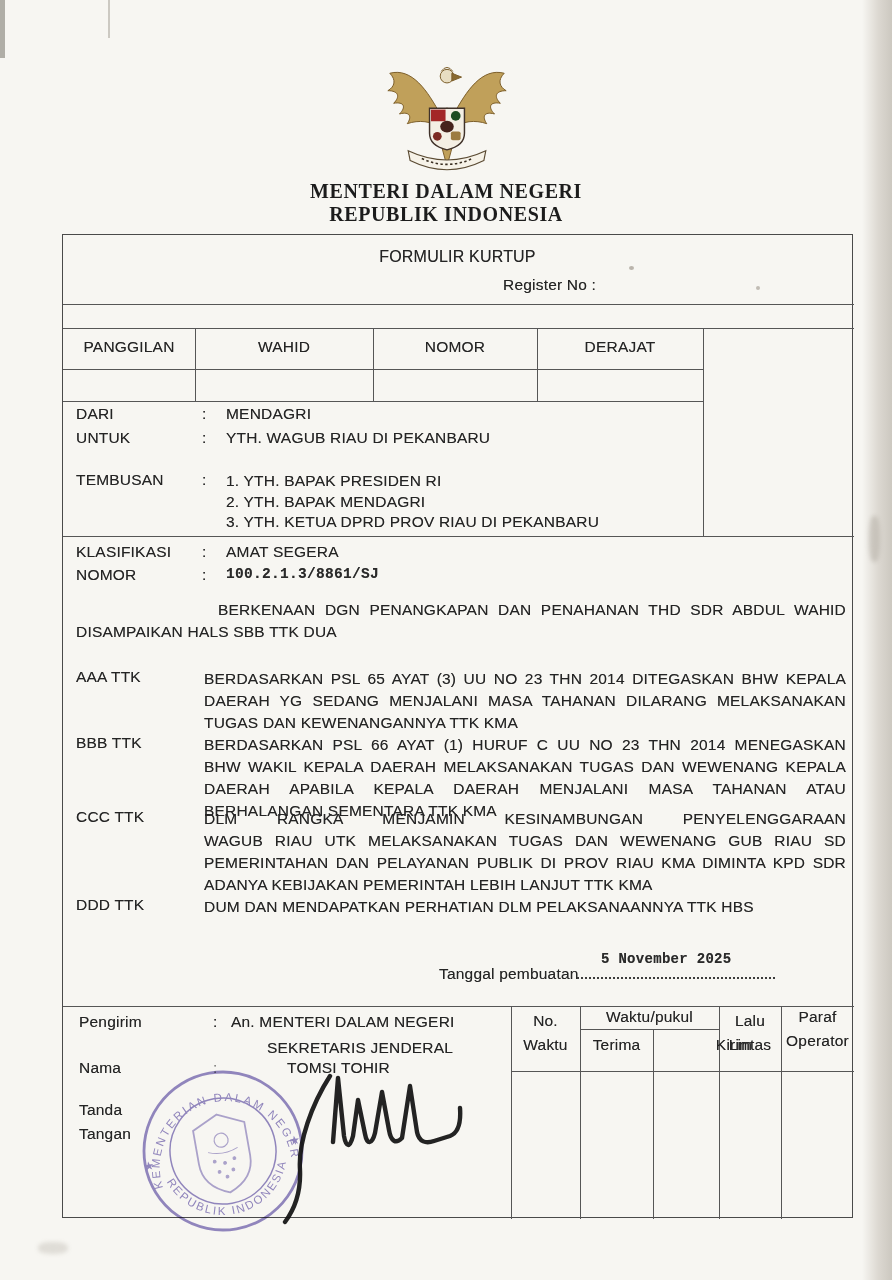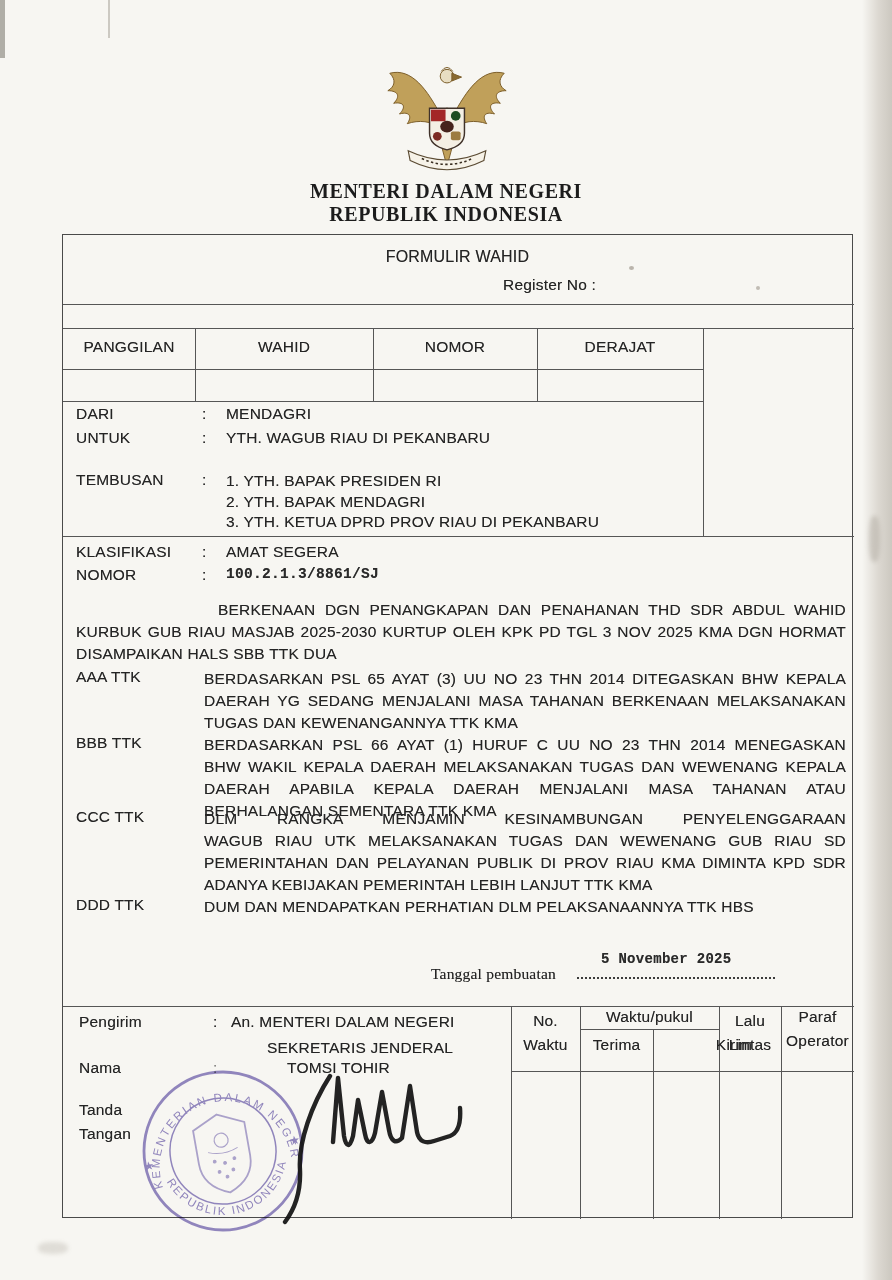--- a/index.html
+++ b/index.html
@@ -83,21 +83,21 @@
     <div class="vl" style="left:132px;top:93px;height:73px;"></div>
     <div class="vl" style="left:310px;top:93px;height:73px;"></div>
     <div class="vl" style="left:474px;top:93px;height:73px;"></div>
     <div class="vl" style="left:640px;top:93px;height:208px;"></div>
     <div class="vl" style="left:448px;top:771px;height:213px;"></div>
     <div class="vl" style="left:517px;top:771px;height:213px;"></div>
     <div class="vl" style="left:590px;top:794px;height:190px;"></div>
     <div class="vl" style="left:656px;top:771px;height:213px;"></div>
     <div class="vl" style="left:718px;top:771px;height:213px;"></div>
 
-    <div class="t c" style="left:0;top:13px;width:100%;font-size:16px;">FORMULIR WAHID</div>
+    <div class="t c" style="left:0;top:13px;width:100%;font-size:16px;">FORMULIR KURTUP</div>
     <div class="t" style="left:440px;top:41px;">Register No :</div>
 
     <div class="t c" style="left:0;top:103px;width:132px;">PANGGILAN</div>
     <div class="t c" style="left:132px;top:103px;width:178px;">WAHID</div>
     <div class="t c" style="left:310px;top:103px;width:164px;">NOMOR</div>
     <div class="t c" style="left:474px;top:103px;width:166px;">DERAJAT</div>
 
     <div class="t" style="left:13px;top:170px;">DARI</div>
     <div class="t" style="left:139px;top:170px;">:</div>
     <div class="t" style="left:163px;top:170px;">MENDAGRI</div>
@@ -117,28 +117,27 @@
     <div class="t" style="left:13px;top:308px;">KLASIFIKASI</div>
     <div class="t" style="left:139px;top:308px;">:</div>
     <div class="t" style="left:163px;top:308px;text-align:center;">AMAT SEGERA</div>
 
     <div class="t" style="left:13px;top:331px;">NOMOR</div>
     <div class="t" style="left:139px;top:331px;">:</div>
     <div class="t mono" style="left:163px;top:331px;">100.2.1.3/8861/SJ</div>
 
     <div class="jwrap opening" style="left:13px;top:364px;width:770px;">
         <div class="jline">BERKENAAN DGN PENANGKAPAN DAN PENAHANAN THD SDR ABDUL WAHID</div>
-        <div class="jline">KURBUK GUB RIAU MASJAB 2025-2030 KURTUP OLEH KPK PD TGL 3 NOV 2025 KMA DGN HORMAT</div>
         <div class="jline jlast">DISAMPAIKAN HALS SBB TTK DUA</div>
       </div>
 
     <div class="t" style="left:13px;top:433px;">AAA TTK</div>
     <div class="jwrap" style="left:141px;top:433px;width:642px;">
         <div class="jline">BERDASARKAN PSL 65 AYAT (3) UU NO 23 THN 2014 DITEGASKAN BHW KEPALA</div>
-        <div class="jline">DAERAH YG SEDANG MENJALANI MASA TAHANAN BERKENAAN MELAKSANAKAN</div>
+        <div class="jline">DAERAH YG SEDANG MENJALANI MASA TAHANAN DILARANG MELAKSANAKAN</div>
         <div class="jline jlast">TUGAS DAN KEWENANGANNYA TTK KMA</div>
       </div>
 
     <div class="t" style="left:13px;top:499px;">BBB TTK</div>
     <div class="jwrap" style="left:141px;top:499px;width:642px;">
         <div class="jline">BERDASARKAN PSL 66 AYAT (1) HURUF C UU NO 23 THN 2014 MENEGASKAN</div>
         <div class="jline">BHW WAKIL KEPALA DAERAH MELAKSANAKAN TUGAS DAN WEWENANG KEPALA</div>
         <div class="jline">DAERAH APABILA KEPALA DAERAH MENJALANI MASA TAHANAN ATAU</div>
         <div class="jline jlast">BERHALANGAN SEMENTARA TTK KMA</div>
       </div>
@@ -149,21 +148,21 @@
         <div class="jline">WAGUB RIAU UTK MELAKSANAKAN TUGAS DAN WEWENANG GUB RIAU SD</div>
         <div class="jline">PEMERINTAHAN DAN PELAYANAN PUBLIK DI PROV RIAU KMA DIMINTA KPD SDR</div>
         <div class="jline jlast">ADANYA KEBIJAKAN PEMERINTAH LEBIH LANJUT TTK KMA</div>
       </div>
 
     <div class="t" style="left:13px;top:661px;">DDD TTK</div>
     <div class="jwrap" style="left:141px;top:661px;width:642px;">
         <div class="jline jlast">DUM DAN MENDAPATKAN PERHATIAN DLM PELAKSANAANNYA TTK HBS</div>
       </div>
 
-    <div class="t" style="left:368px;top:730px;font-family:Liberation Serif, serif;">Tanggal pembuatan</div>
+    <div class="t" style="left:376px;top:730px;">Tanggal pembuatan</div>
     <div class="t mono" style="left:538px;top:716px;font-size:14px;">5 November 2025</div>
     <div class="dots" style="left:514px;top:728px;width:198px;height:14px;"></div>
 
     <div class="t" style="left:16px;top:778px;">Pengirim</div>
     <div class="t" style="left:150px;top:778px;">:</div>
     <div class="t" style="left:168px;top:778px;">An. MENTERI DALAM NEGERI</div>
     <div class="t" style="left:204px;top:804px;">SEKRETARIS JENDERAL</div>
 
     <div class="t" style="left:16px;top:824px;">Nama</div>
     <div class="t faded" style="left:150px;top:824px;">:</div>

